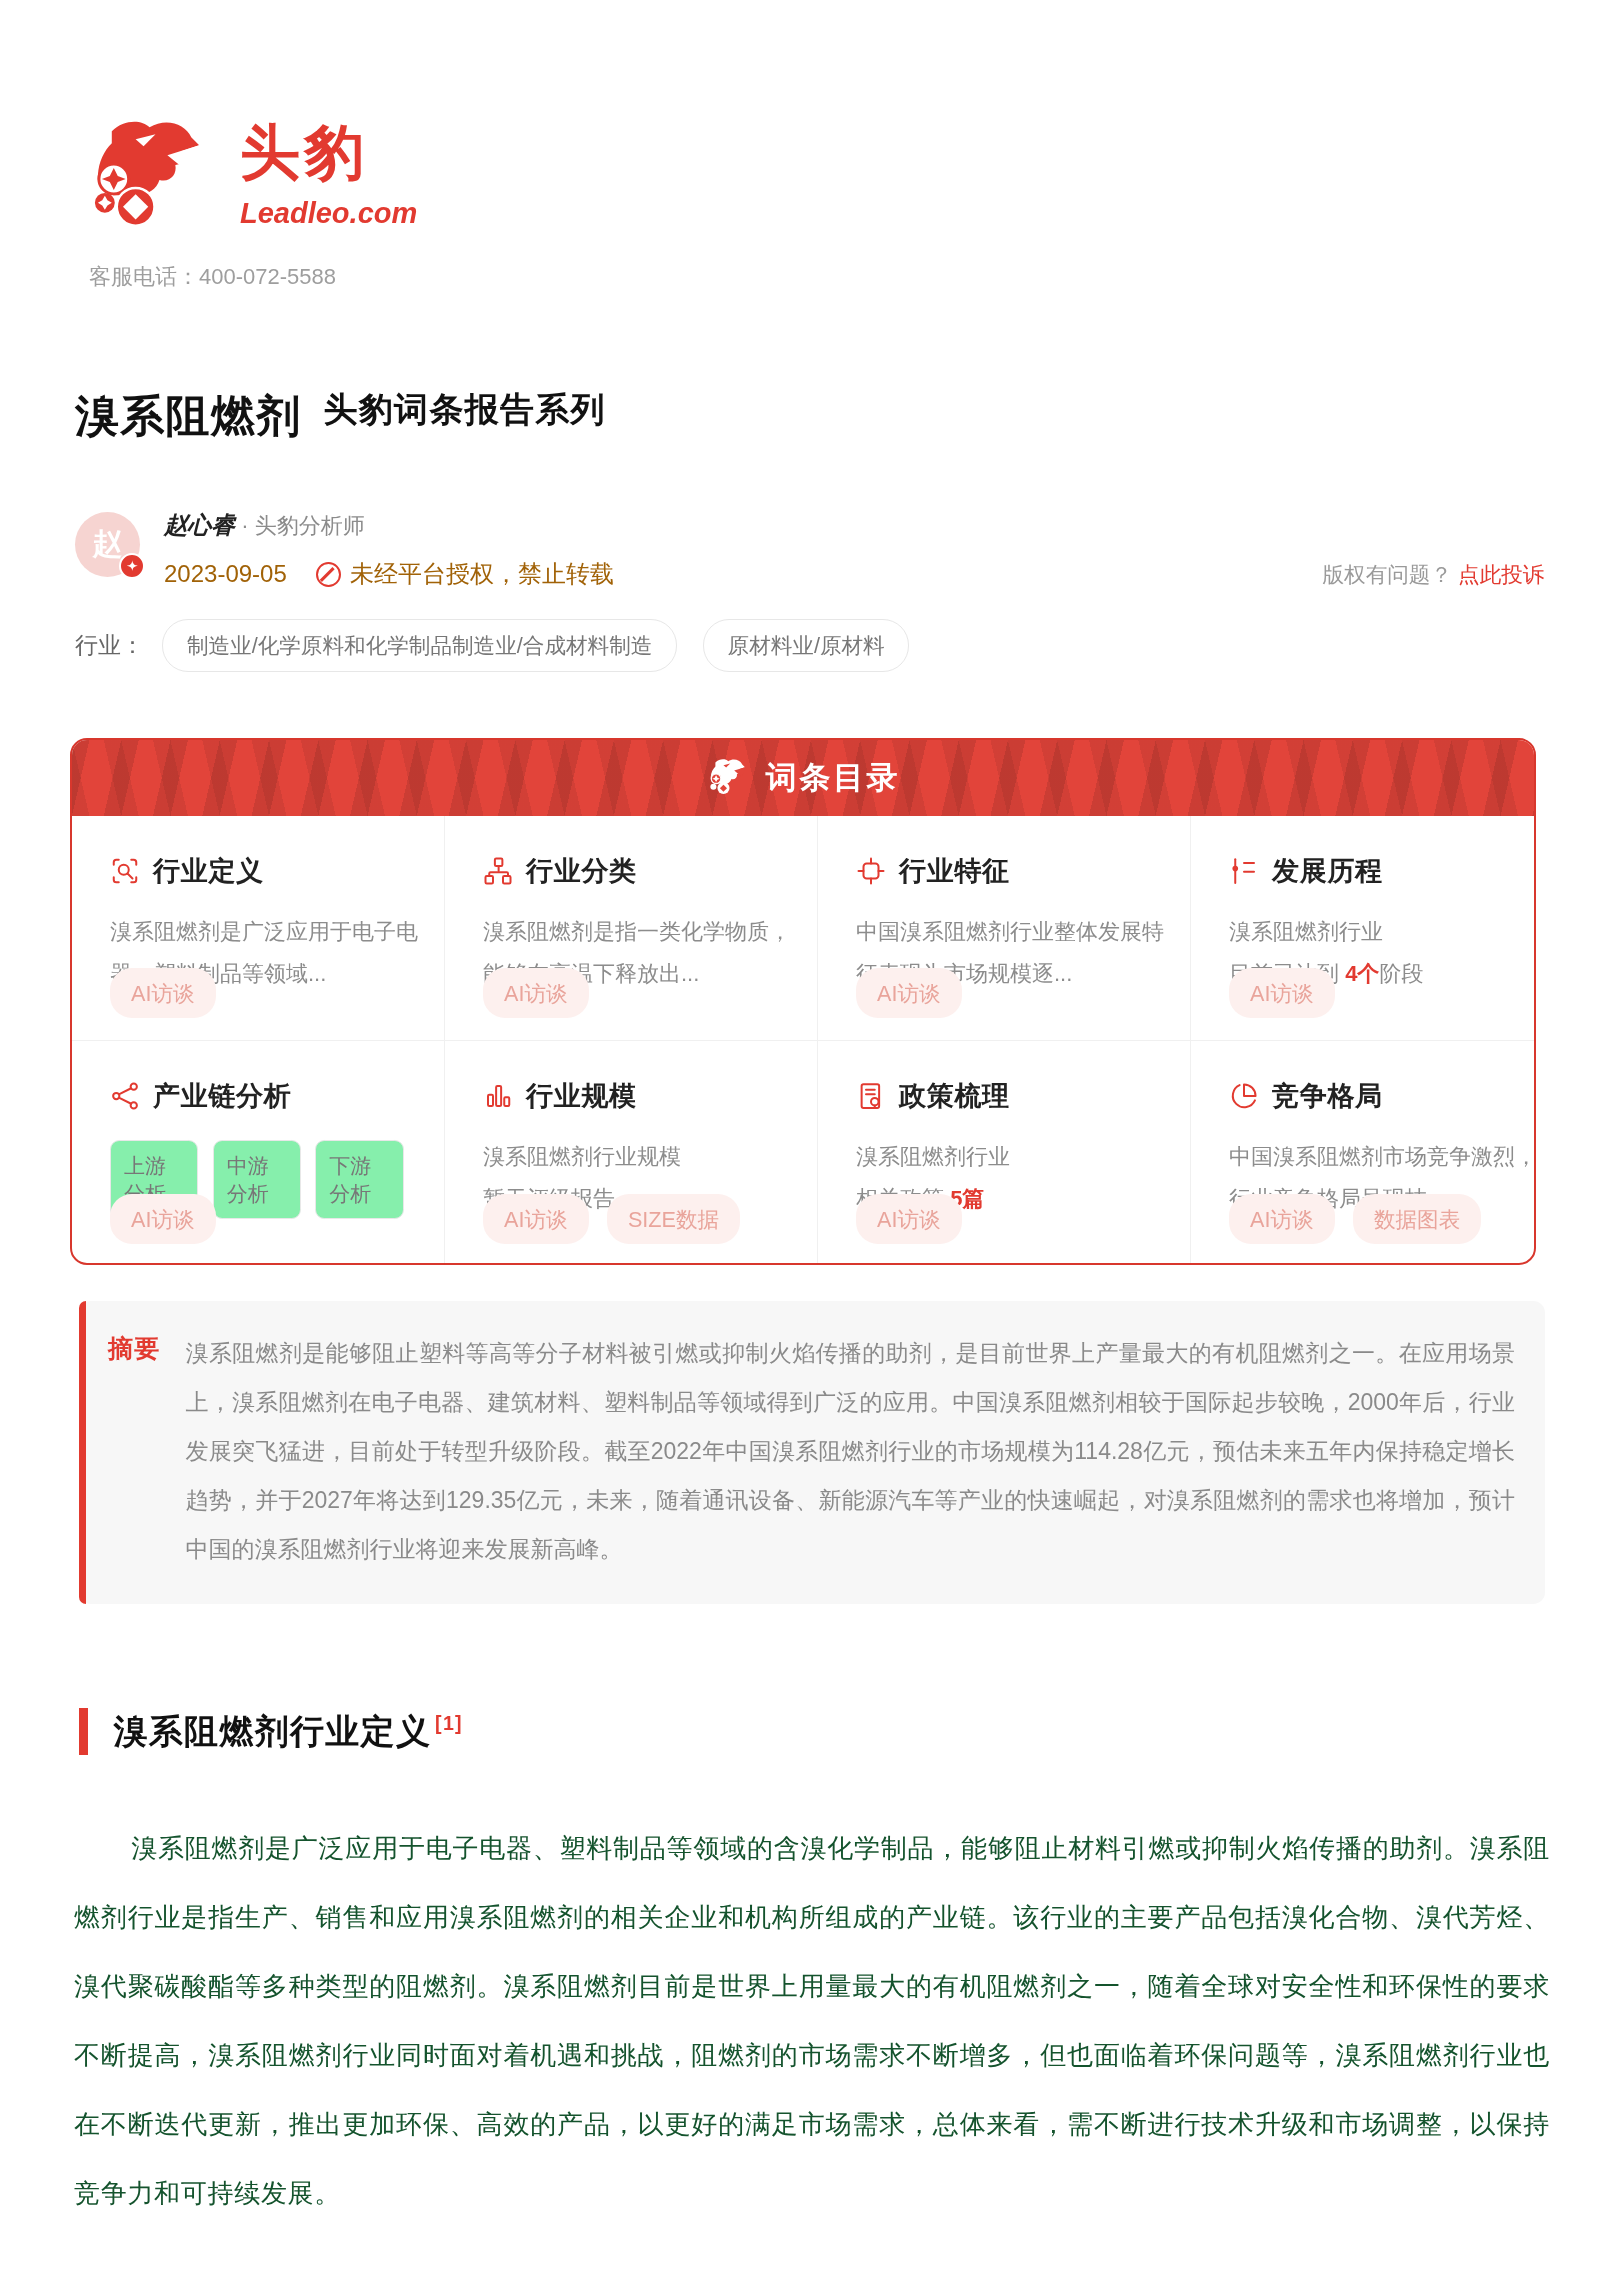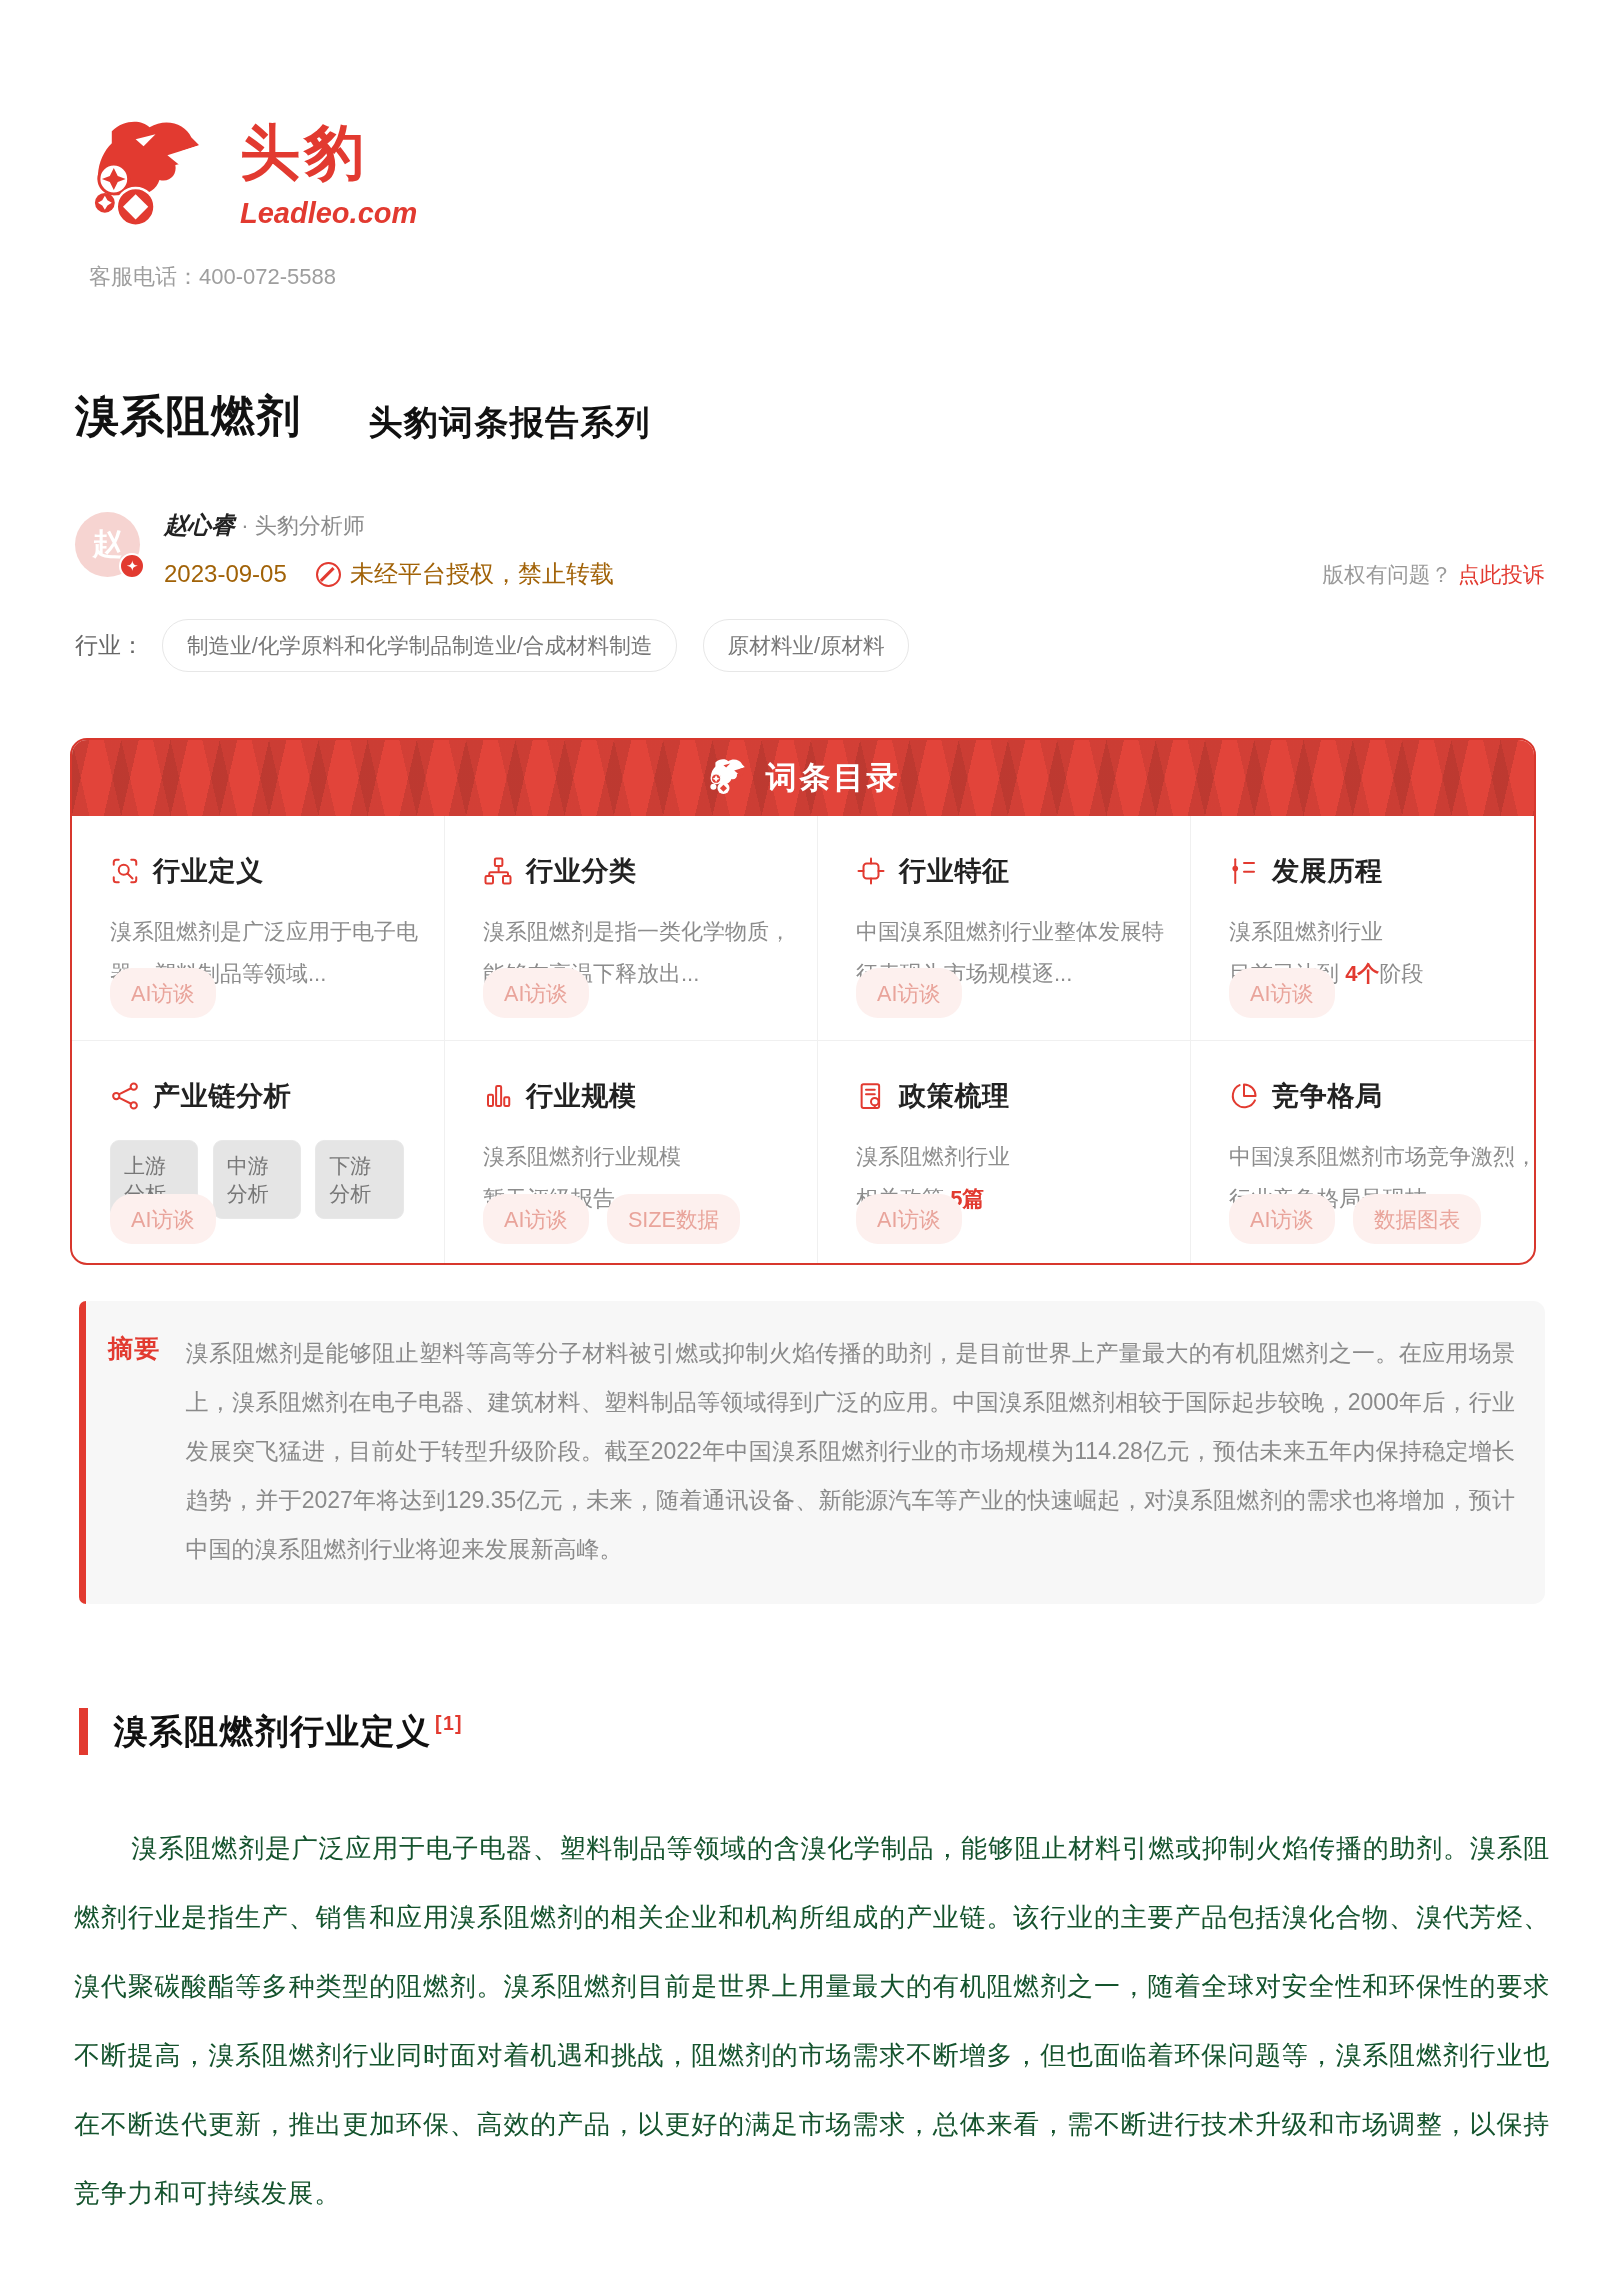--- a/index.html
+++ b/index.html
@@ -11,21 +11,21 @@
 
   
   .logo-block { position:absolute; left:84px; top:113px; display:flex; align-items:flex-start; }
   .logo-mark { width:139px; height:128px; }
   .logo-text { margin-left:17px; margin-top:6.5px; }
   .logo-cn { font-size:60px; font-weight:bold; color:#e23a30; letter-spacing:3.9px; line-height:1.1; }
   .logo-domain { font-size:29px; font-weight:bold; font-style:italic; color:#e23a30; margin-top:11.8px; }
   .phone-line { position:absolute; left:89px; top:262px; font-size:22px; color:#9e9e9e; }
 
   
-  .report-title { position:absolute; left:75px; top:387px; display:flex; align-items:flex-end;gap:45px; }
+  .report-title { position:absolute; left:75px; top:387px; display:flex; align-items:flex-start; }
   .report-title .t1 { font-size:44px; font-weight:bold; color:#111; letter-spacing:1.3px;}
   .report-title .t2 { font-size:34px; font-weight:bold; color:#111; margin-left:22px; letter-spacing:1.3px;}
 
   .author-row { position:absolute; left:75px; top:509px; width:1472px; }
   .avatar-wrap { position:absolute; left:0; top:2.6px; width:65px; height:65px; }
   .avatar { width:65px; height:65px; border-radius:50%; background:#f6d4d1; color:#ffffff;
             font-size:30px; font-weight:bold; display:flex; align-items:center; justify-content:center; }
   .avatar-badge { position:absolute; right:-5.2px; bottom:-2.6px; width:26px; height:26px; border-radius:50%;
             background:#e23a30; border:2px solid #ffffff; color:#fff; font-size:14.4px;
             display:flex; align-items:center; justify-content:center; }
@@ -63,21 +63,21 @@
   .cell-title-row { display:flex; align-items:center; }
   .cell-icon { width:30px; height:30px; flex:none; margin-right:13px; }
   .cell-title { font-size:27px; font-weight:bold; color:#222; letter-spacing:0.7px; }
   .cell-desc { margin-top:22px; font-size:22px; color:#8c8c8c; line-height:42px; width:308px; }
   .hl { color:#e23a30; font-weight:bold; }
   .cell-tags { position:absolute; left:38px; bottom:22px; display:flex; }
   .ai-tag { background:#fdf0ee; color:#e9a49b; font-size:21.6px; border-radius:22px;
             padding:10.5px 21px; margin-right:18.3px; }
   .chain-btns { display:flex; margin-top:26px; }
   .chain-btn { border:1.3px solid #e8e8e8; border-radius:9.2px; padding:10.5px 13px; font-size:21px;
-               color:#777; margin-right:14.4px; background:#e5e5e5; }
+               color:#777; margin-right:14.4px; background:#86efac; }
 
   
   .summary-block { position:absolute; left:79px; top:1301px; width:1466px;
                    background:#f7f7f7; border-radius:11.8px; padding:27.5px 30px 30px 29px; display:flex; }
   .summary-bar { position:absolute; left:0; top:0; bottom:0; width:7.2px; background:#e23a30;
                  border-radius:7.2px 0 0 7.2px; }
   .summary-label { flex:none; color:#e23a30; font-weight:bold; font-size:25px; margin-right:25px;
                    padding-top:3.9px; letter-spacing:1.3px;}
   .summary-text { font-size:23px; color:#8a8a8a; line-height:49px; text-align:justify; }
 

